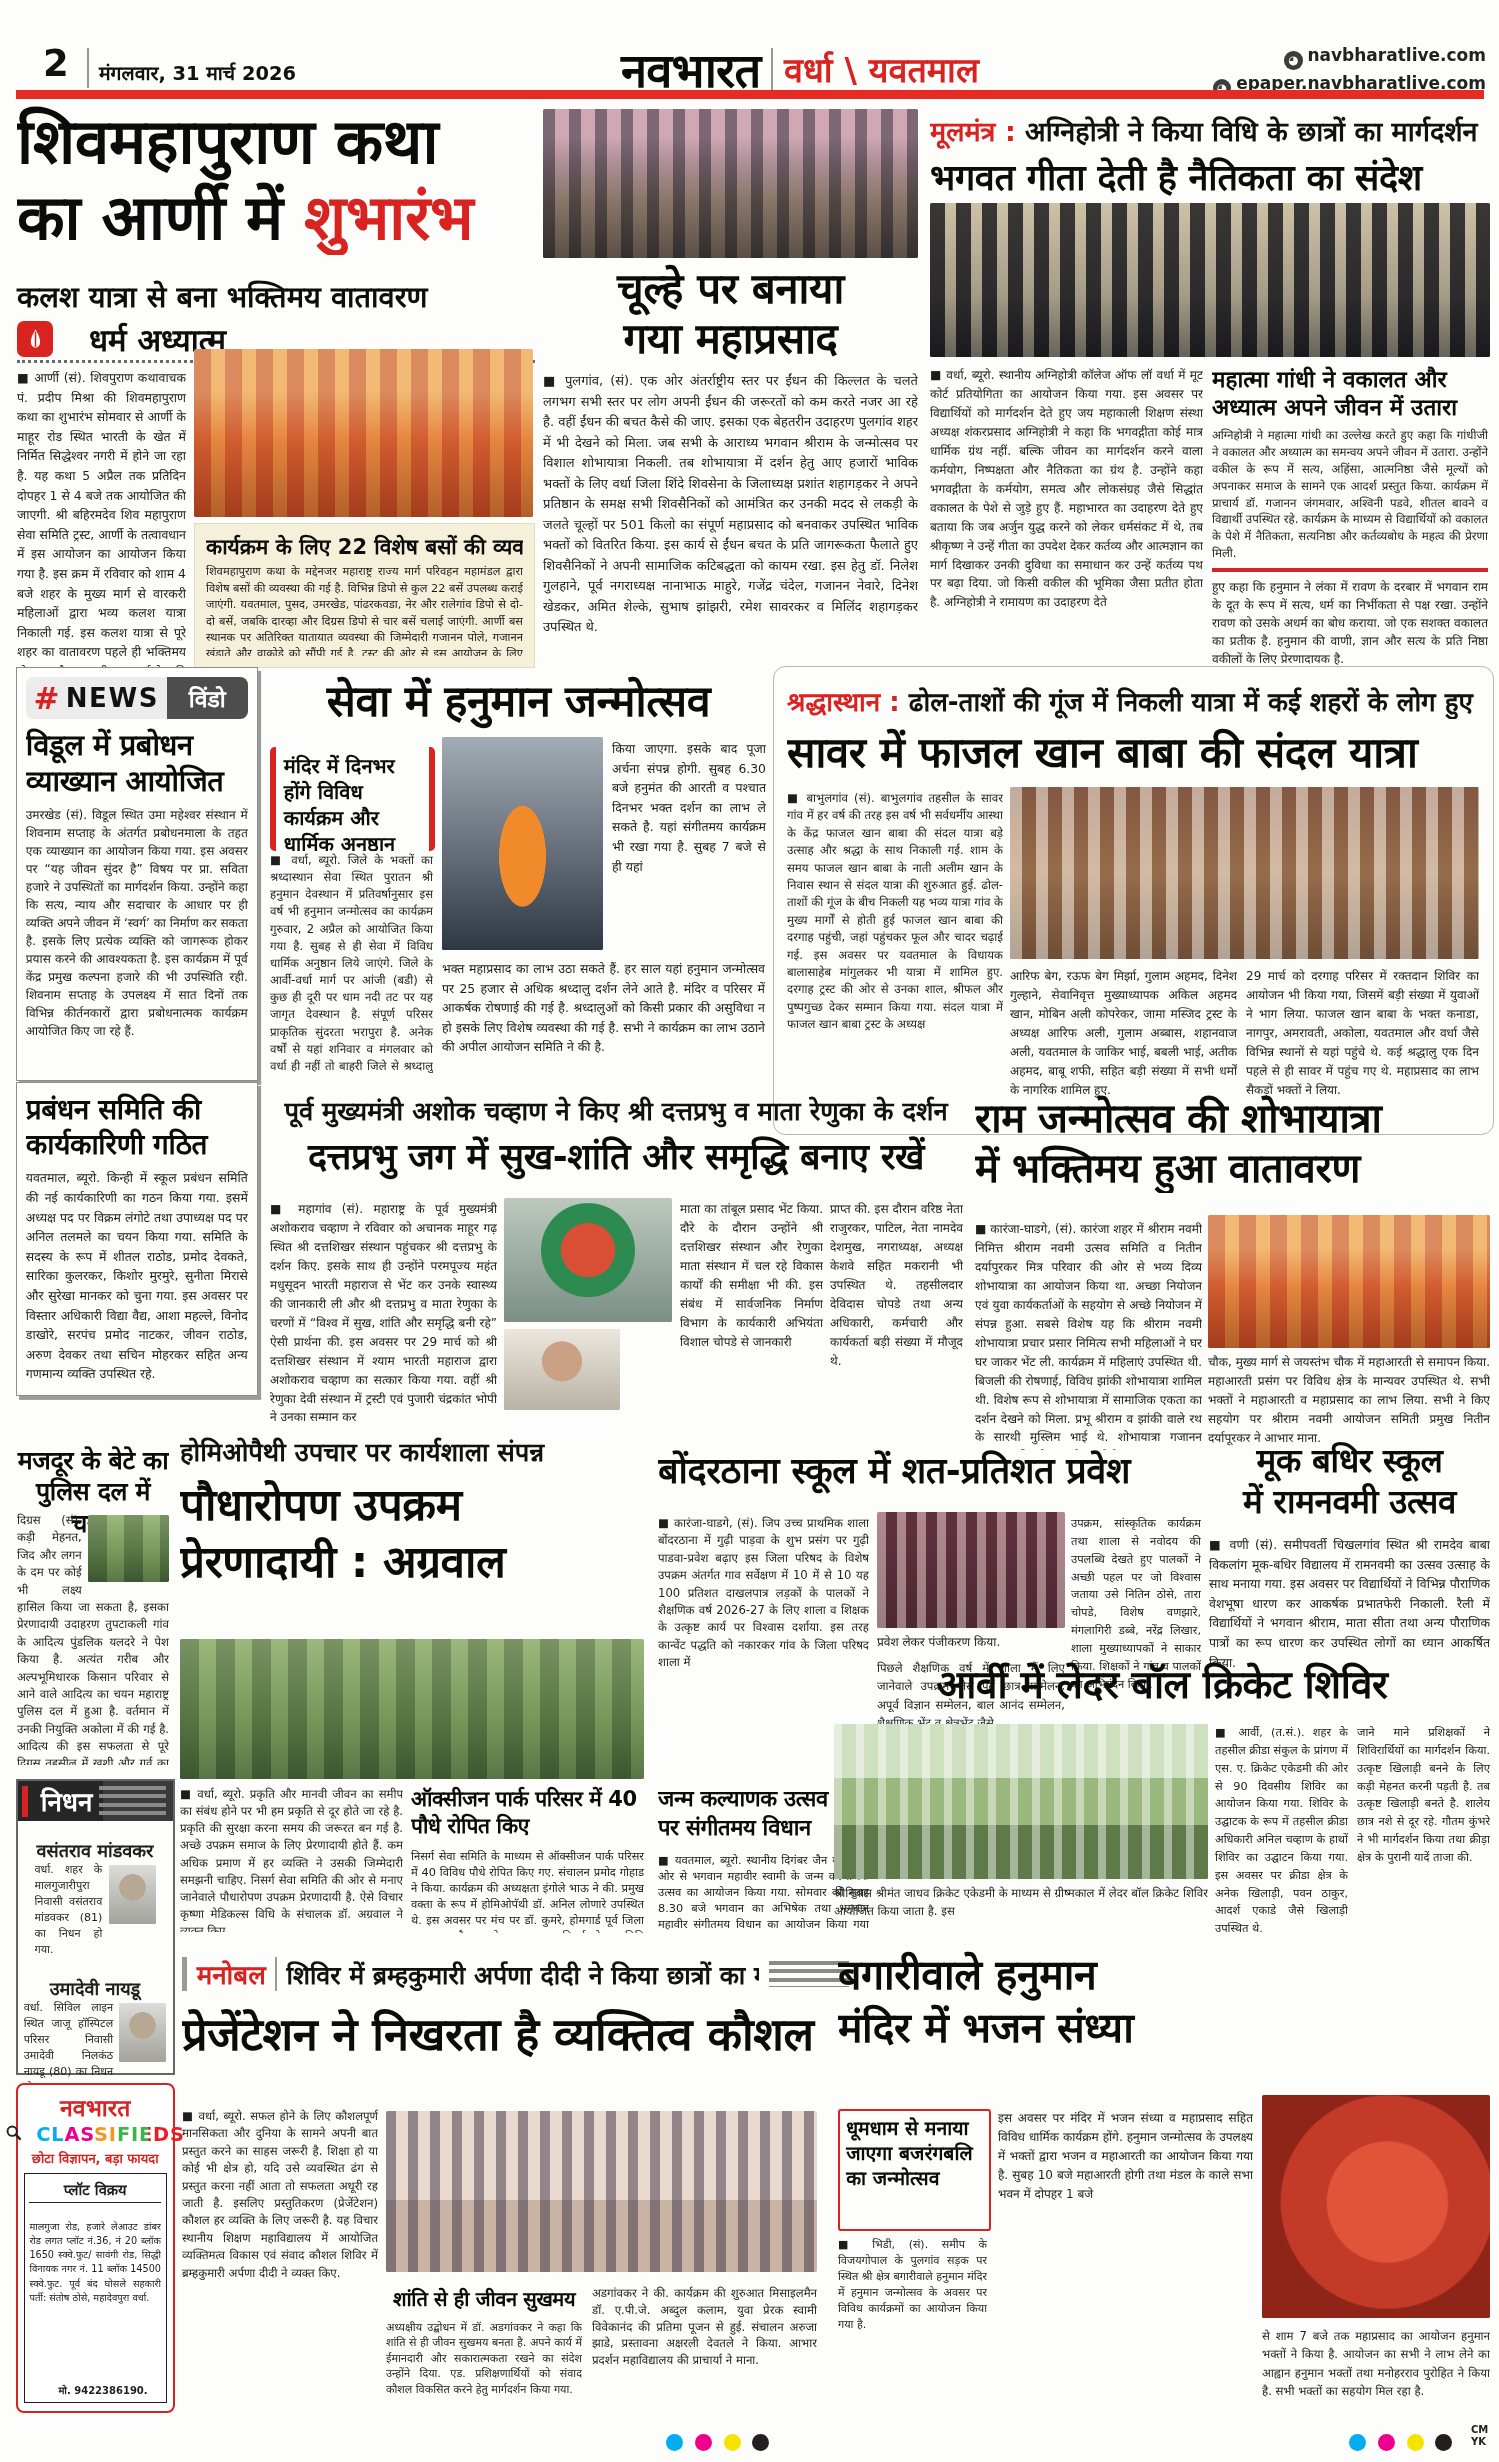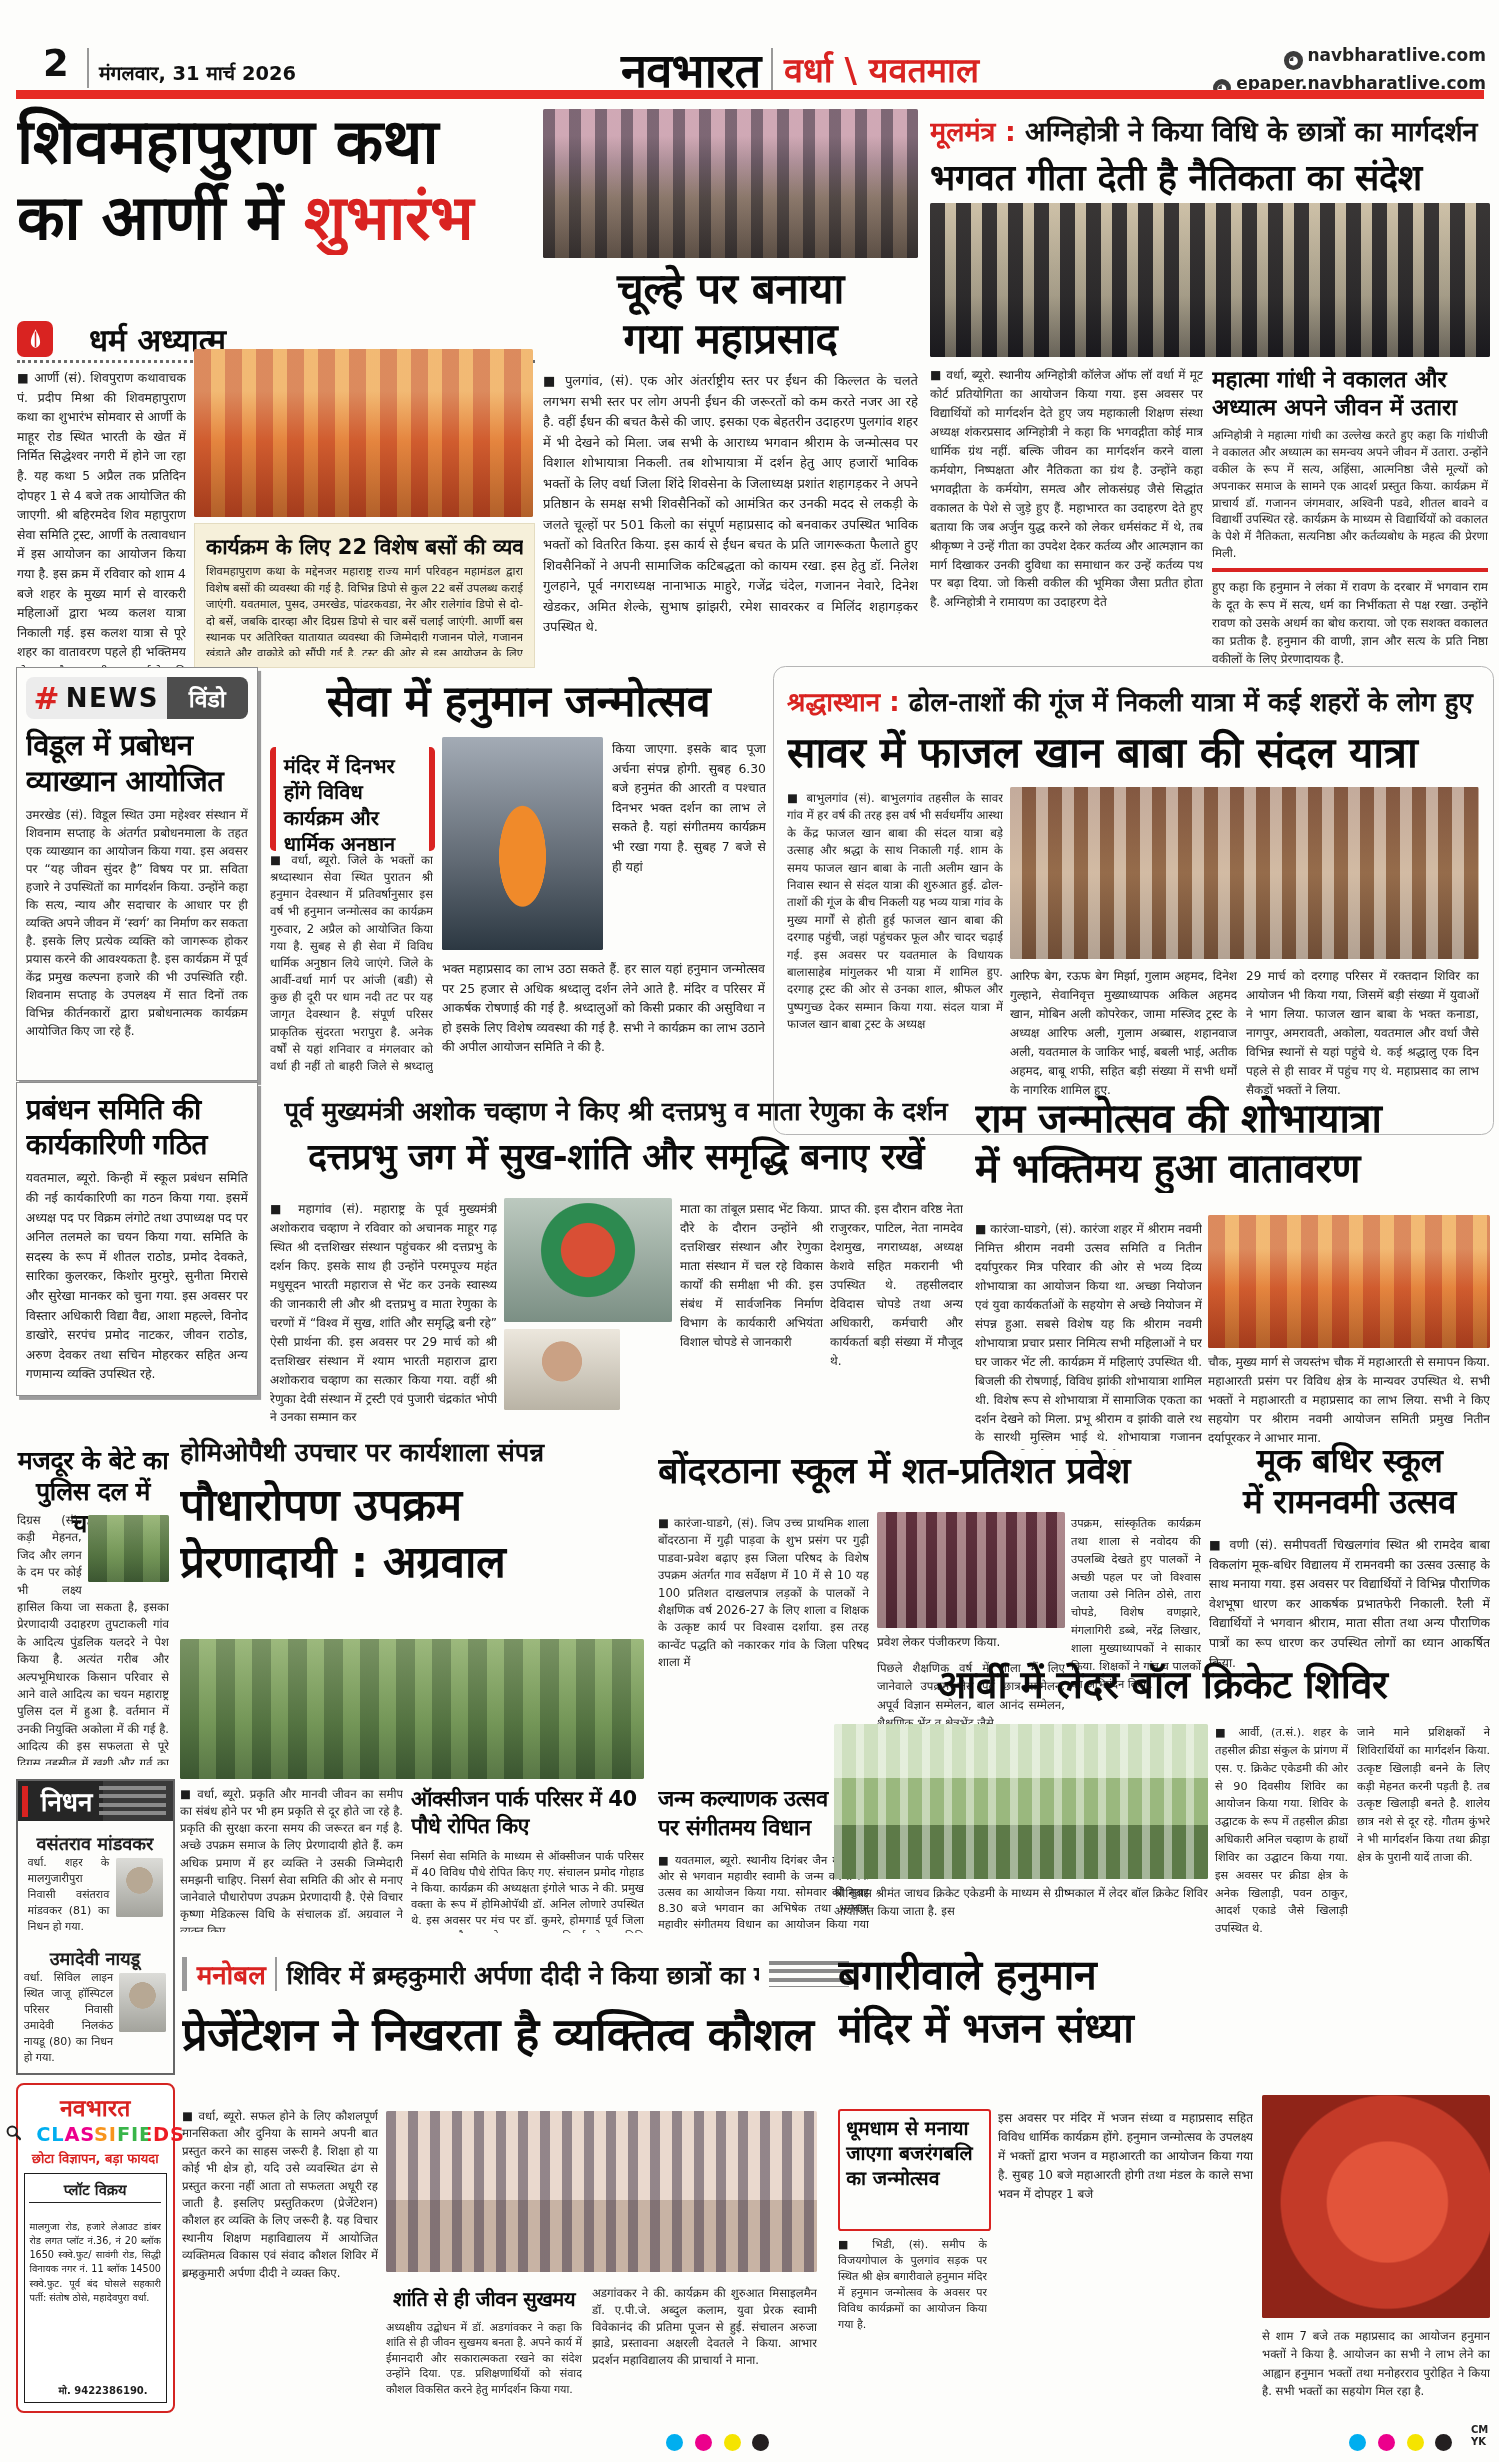--- a/index.html
+++ b/index.html
@@ -62,20 +62,21 @@
     <div><span class="globe">◕</span><span class="url">navbharatlive.com</span></div>
     <div style="margin-top:3.1px;"><span class="globe">◕</span><span class="url">epaper.navbharatlive.com</span></div>
   </div>
 
   <div class="abs rule-red" style="left:15.5px;top:90px;width:1468px;height:8.5px;"></div>
 
   <div class="abs hl" style="left:17px;top:104px;width:518px;font-size:62px;line-height:1.22;">
     <div>शिवमहापुराण कथा</div>
     <div><span>का आर्णी में </span><span class="red">शुभारंभ</span></div>
   </div>
+  <div class="abs" style="left:17px;top:276px;width:518px;font-size:29px;font-weight:800;color:#0d0d0d;">कलश यात्रा से बना भक्तिमय वातावरण</div>
 
   <div class="abs dotline" style="left:17px;top:317px;width:518px;height:43px;display:flex;align-items:center;gap:11px;">
     <span style="width:36px;height:36px;background:#d92321;border-radius:7px;display:inline-flex;align-items:center;justify-content:center;">
       <svg width="23" height="23" viewBox="0 0 30 30">
           <path d="M15 3 C12 9 9 13 9 20 C9 24 12 27 15 27 C18 27 21 24 21 20 C21 13 18 9 15 3 Z" fill="#fff"></path>
           <line x1="15" y1="6" x2="15" y2="26" stroke="#d92321" stroke-width="2"></line>
         </svg>
     </span>
     <span style="font-size:31px;font-weight:800;color:#0d0d0d;margin-left:25px;">धर्म अध्यात्म</span>
   </div>
@@ -170,21 +171,21 @@
     <span class="ph ph-green floatph" style="position:relative;display:block;width:81px;height:67px;"></span>
     <span>दिग्रस (सं). कड़ी मेहनत, जिद और लगन के दम पर कोई भी लक्ष्य हासिल किया जा सकता है, इसका प्रेरणादायी उदाहरण तुपटाकली गांव के आदित्य पुंडलिक यलदरे ने पेश किया है. अत्यंत गरीब और अल्पभूमिधारक किसान परिवार से आने वाले आदित्य का चयन महाराष्ट्र पुलिस दल में हुआ है. वर्तमान में उनकी नियुक्ति अकोला में की गई है. आदित्य की इस सफलता से पूरे दिग्रस तहसील में खुशी और गर्व का माहौल है तथा हर तरफ से उन्हें बधाइयां मिल रही हैं.</span>
   </div>
 
   <div class="abs" style="left:15.5px;top:1779px;width:155px;height:292px;border:2.3px double #666;padding:0;">
     <div class="nid-head" style="height:40px;">
       <span style="width:6.2px;height:31px;background:#d92321;margin-left:4.7px;"></span>
       <span style="color:#fff;font-size:26px;font-weight:800;margin-left:12.4px;">निधन</span>
       <span class="stripes" style="flex:1;height:31px;margin:0 6.2px;"></span>
     </div>
-    <div style="padding:10px;">
+    <div style="padding:17px;">
       <div class="center" style="font-size:18px;font-weight:800;">वसंतराव मांडवकर</div>
       <div class="bd" style="font-size:11px;line-height:1.45;">
         <span class="ph ph-gray floatph" style="position:relative;display:block;width:47px;height:59px;"></span>
         <span>वर्धा. शहर के मालगुजारीपुरा निवासी वसंतराव मांडवकर (81) का निधन हो गया.</span>
       </div>
     </div>
     <div style="padding:1.6px 6.2px 6.2px;">
       <div class="center" style="font-size:18px;font-weight:800;">उमादेवी नायडू</div>
       <div class="bd" style="font-size:11px;line-height:1.45;">
         <span class="ph ph-gray floatph" style="position:relative;display:block;width:47px;height:59px;"></span>

